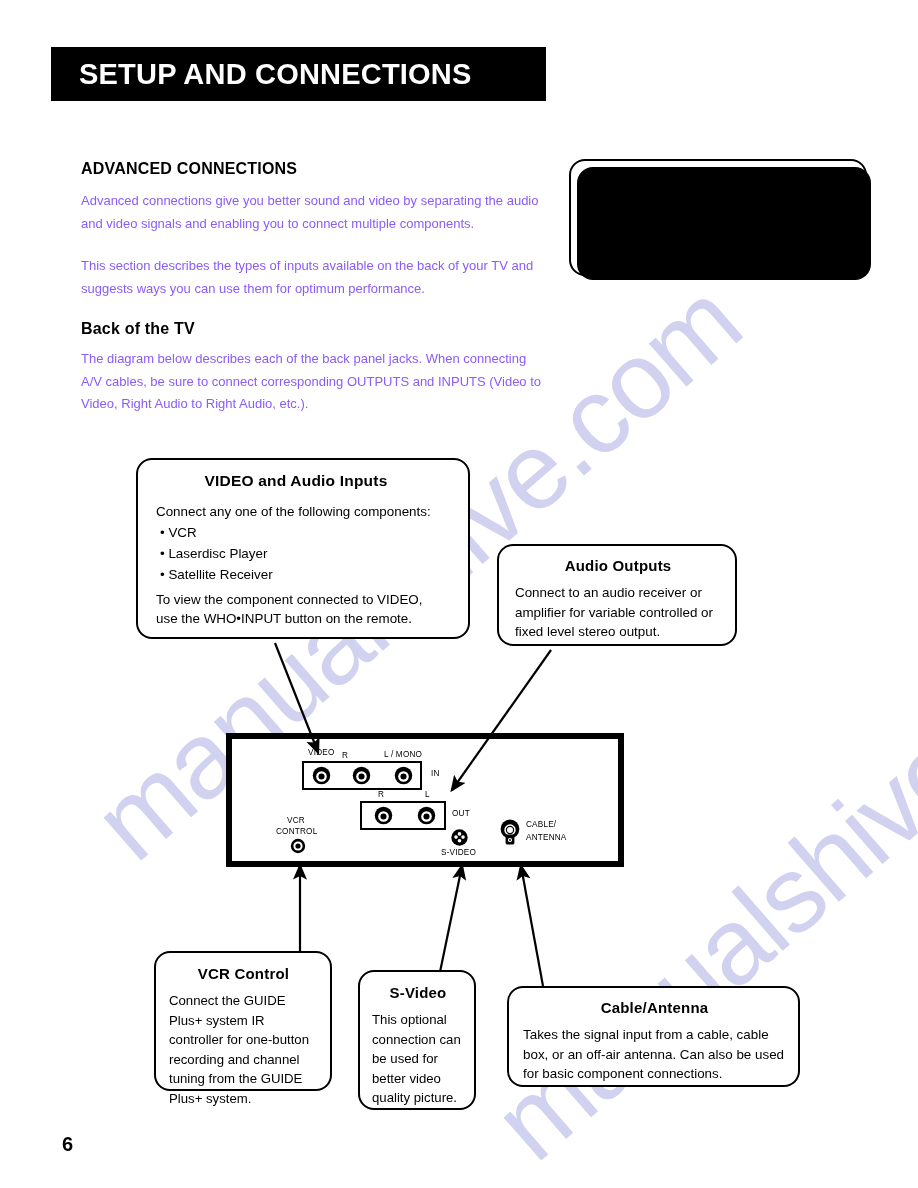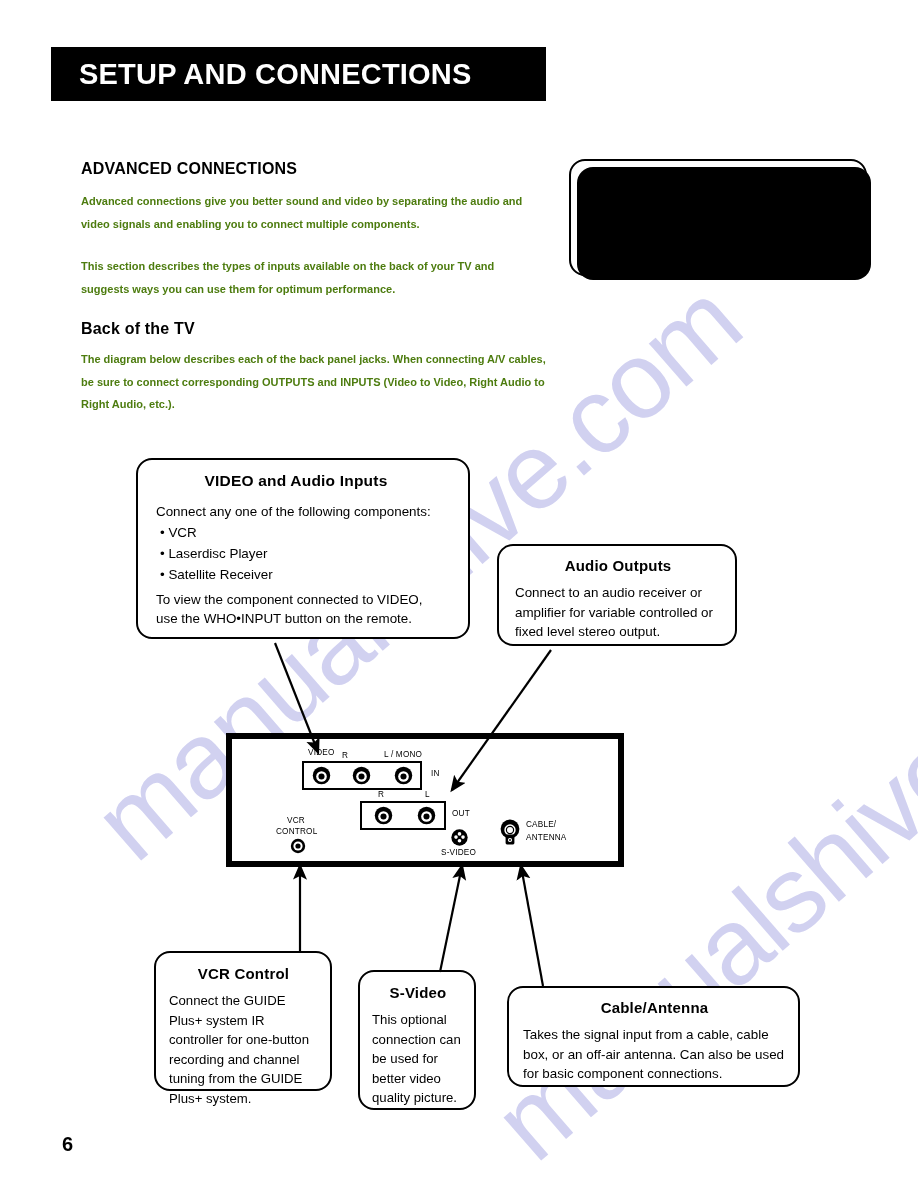--- a/index.html
+++ b/index.html
@@ -71,25 +71,24 @@
   .sec-head {
     position: absolute;
     font-size: 16px;
     font-weight: bold;
     letter-spacing: .2px;
     white-space: nowrap;
     z-index: 3;
   }
   .body-par {
     position: absolute;
-    font-size: 11px;
+    font-size: 13px;
     line-height: 22.5px;
-    color: #4d7c0f;
+    color: #8b5cf6;
     z-index: 3;
-    font-weight: bold;
   }
 
   #head-advanced { left: 81px; top: 160px; }
   #par-advanced1 { left: 81px; top: 190px; width: 460px; }
   #par-advanced2 { left: 81px; top: 255px; width: 460px; }
   #head-backtv   { left: 81px; top: 320px; }
   #par-backtv    { left: 81px; top: 348px; width: 465px; }
 
   
   .callout {

